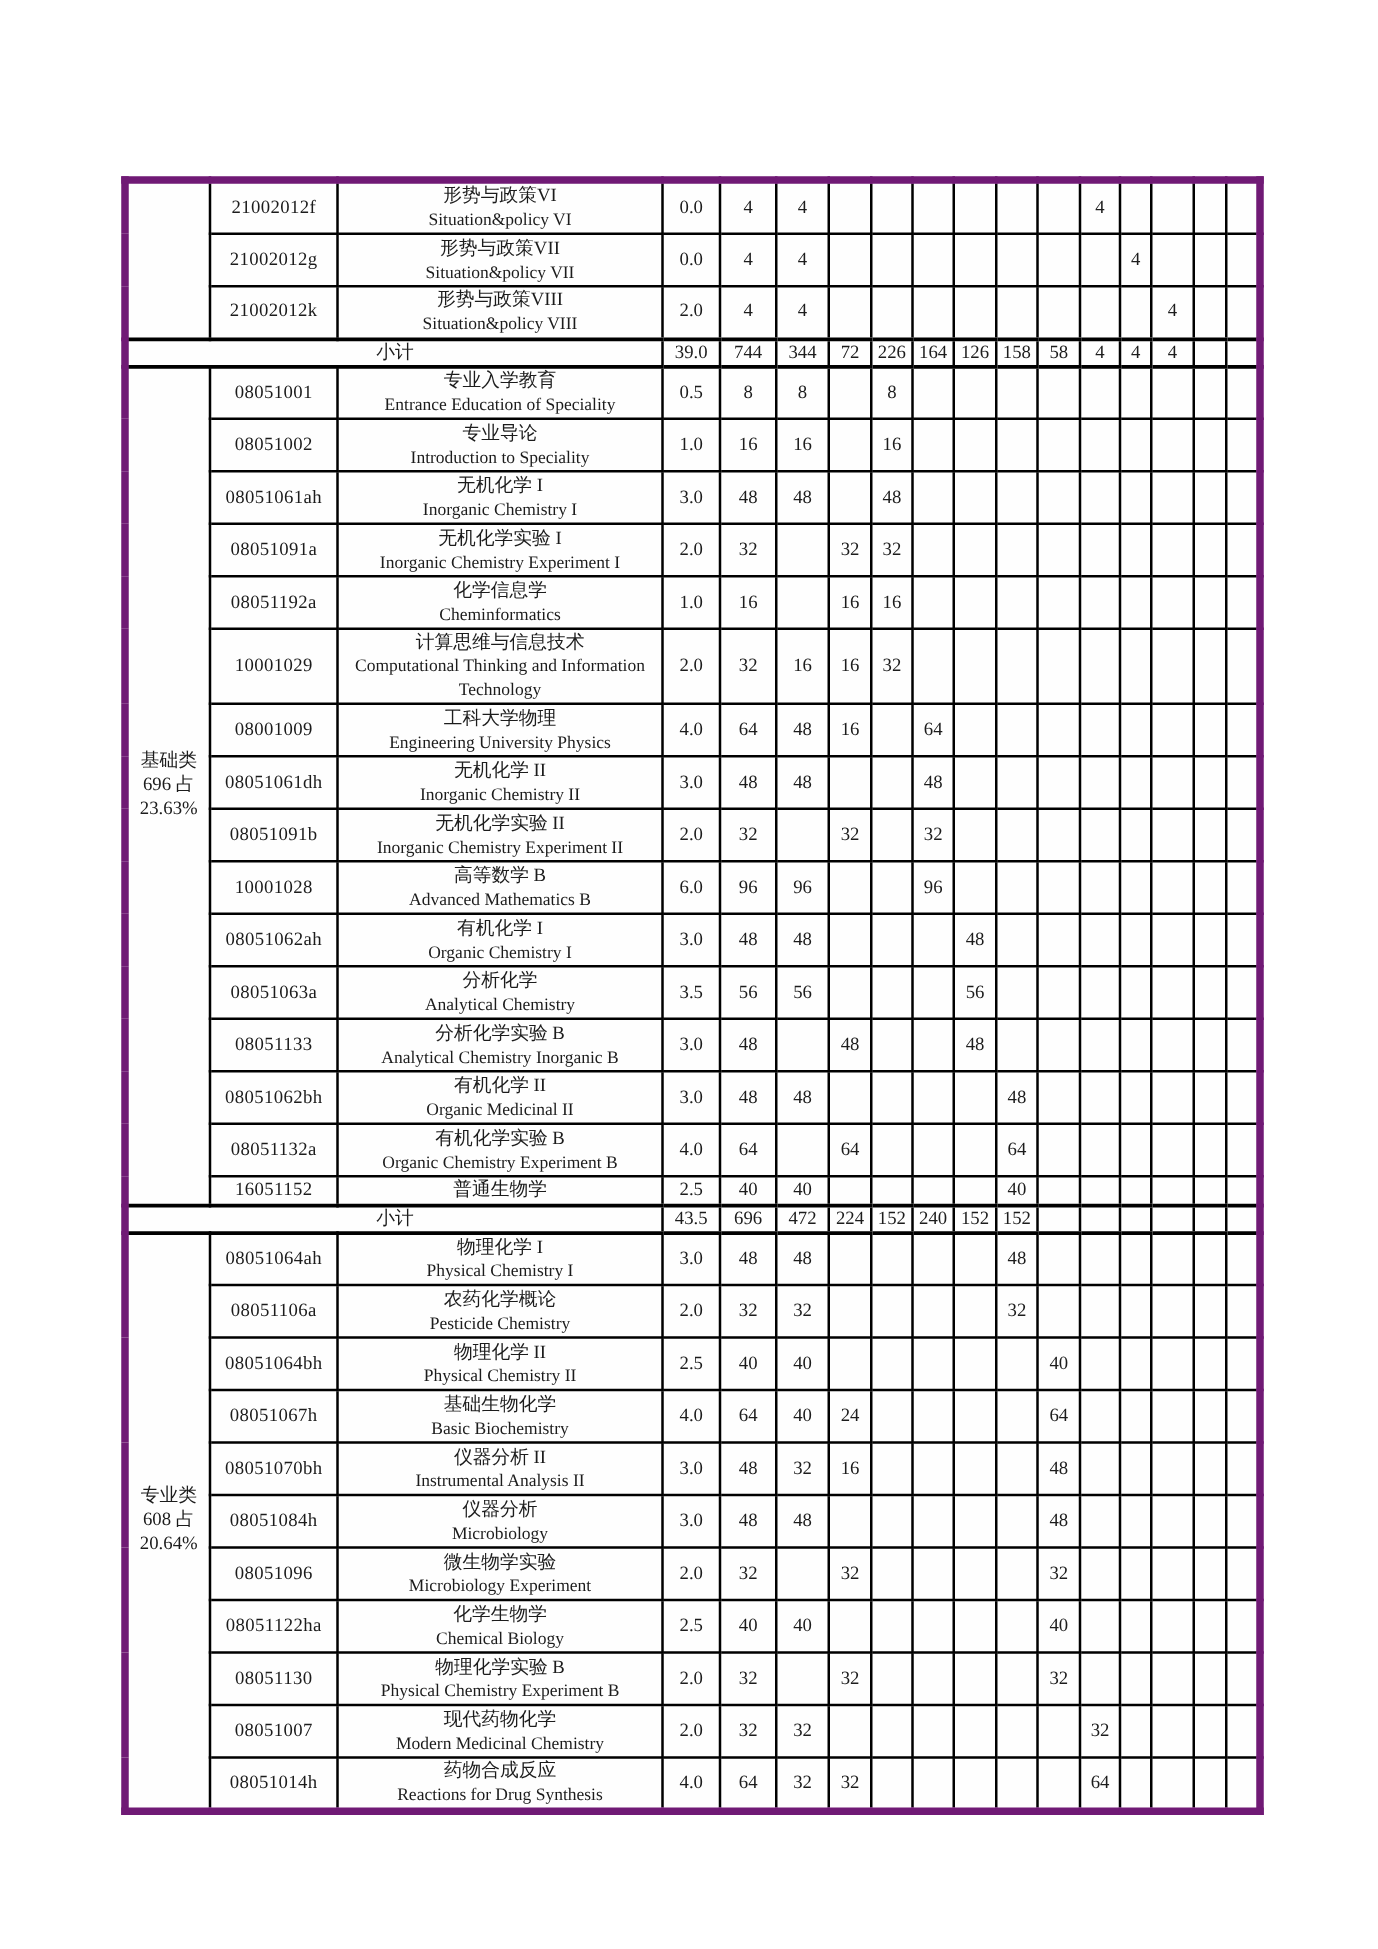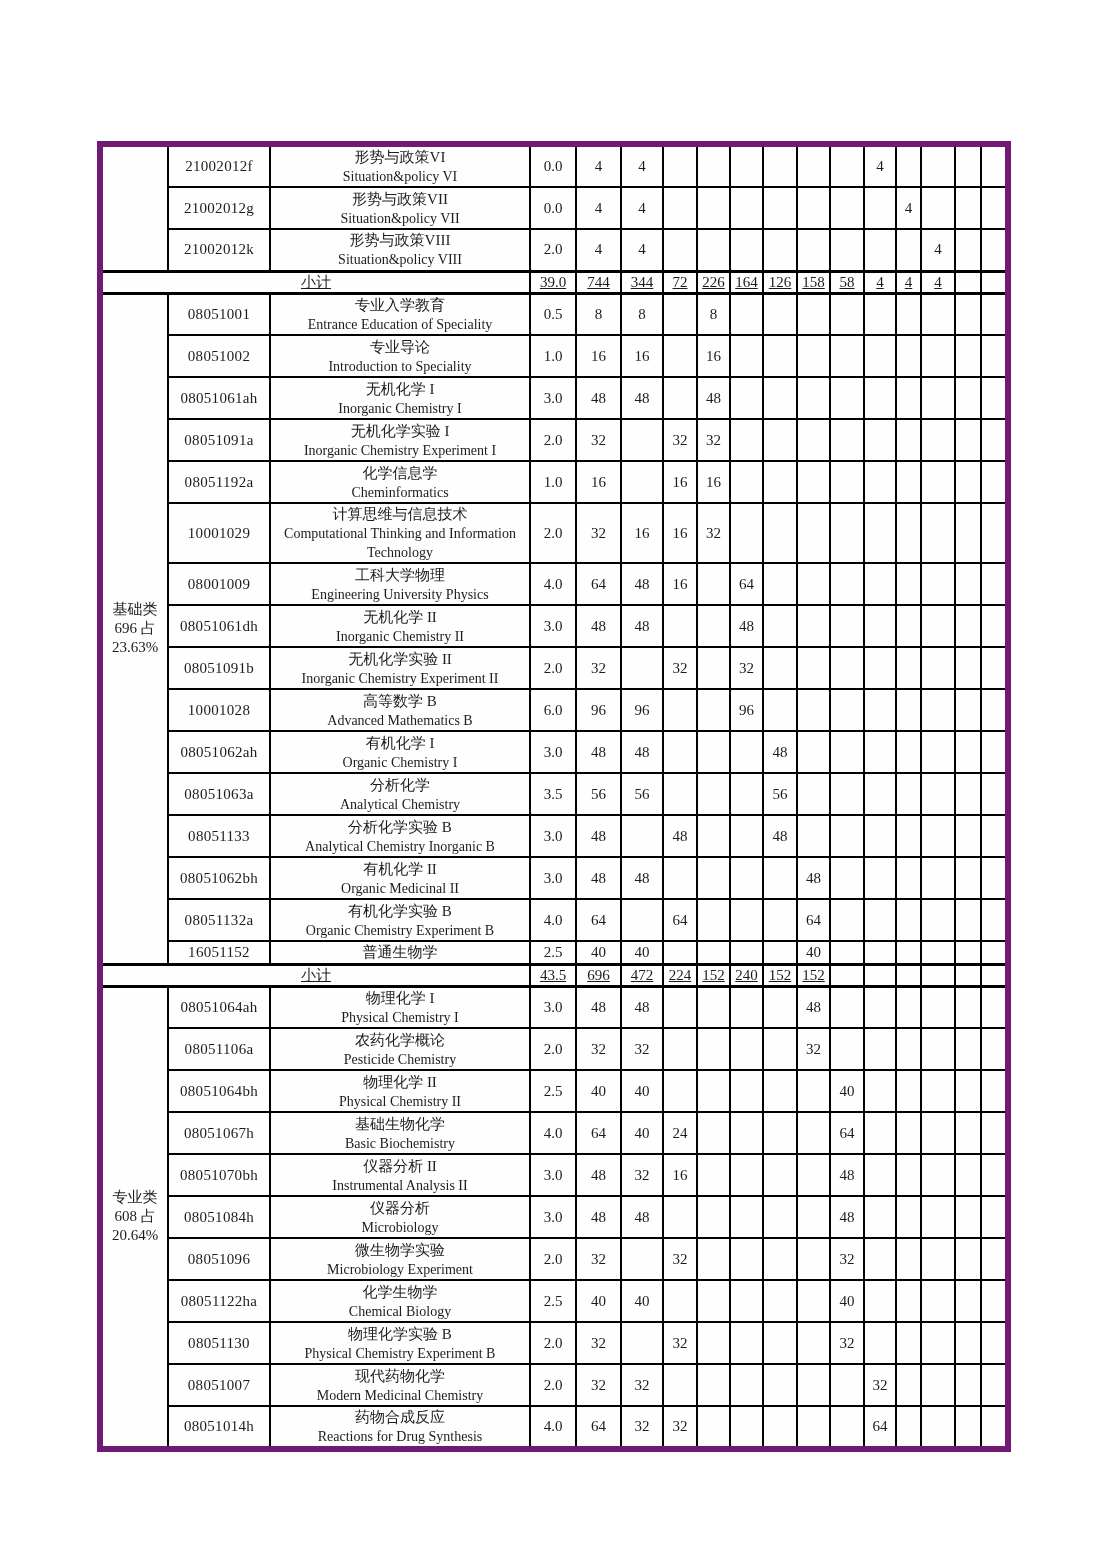--- a/index.html
+++ b/index.html
@@ -35,21 +35,20 @@
     line-height: 19px;
     overflow: hidden;
     background: #fefefe;
   }
   tr.course-row { height: 42px; }
   tr.course-row.single-line { height: 23px; padding-left: 27px; }
   tr.subtotal-row { height: 22px; }
   tr.subtotal-row td {
     border-top-width: 3px;
     border-bottom-width: 3px;
-    text-decoration: underline;
   }
   td.category-cell {
     font-size: 15px;
     line-height: 21px;
     padding: 0 2px;
   }
   td.code-cell { letter-spacing: 0.3px; }
   td.name-cell {
     text-align: left;
     padding: 1px 3px 1px 5px;

